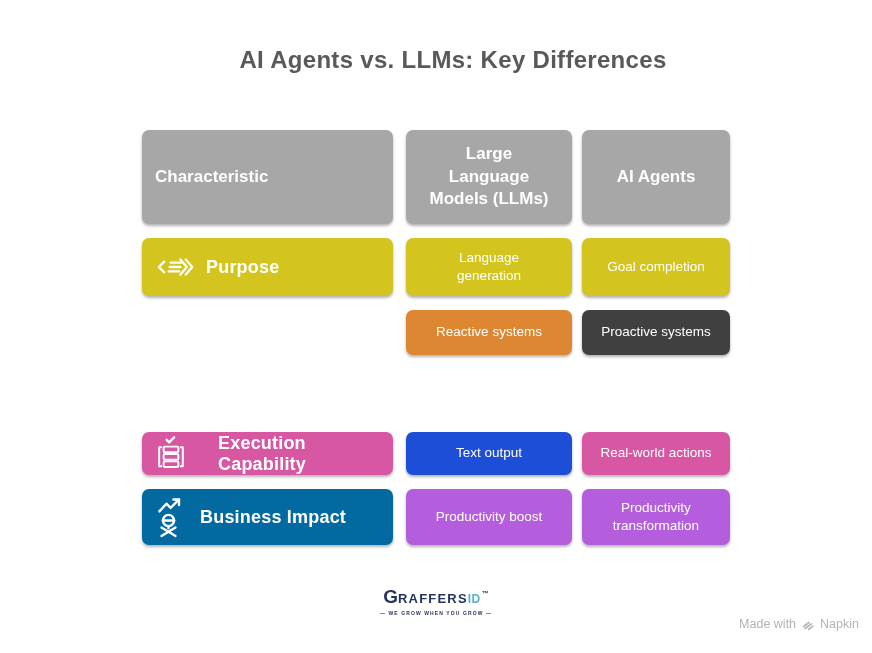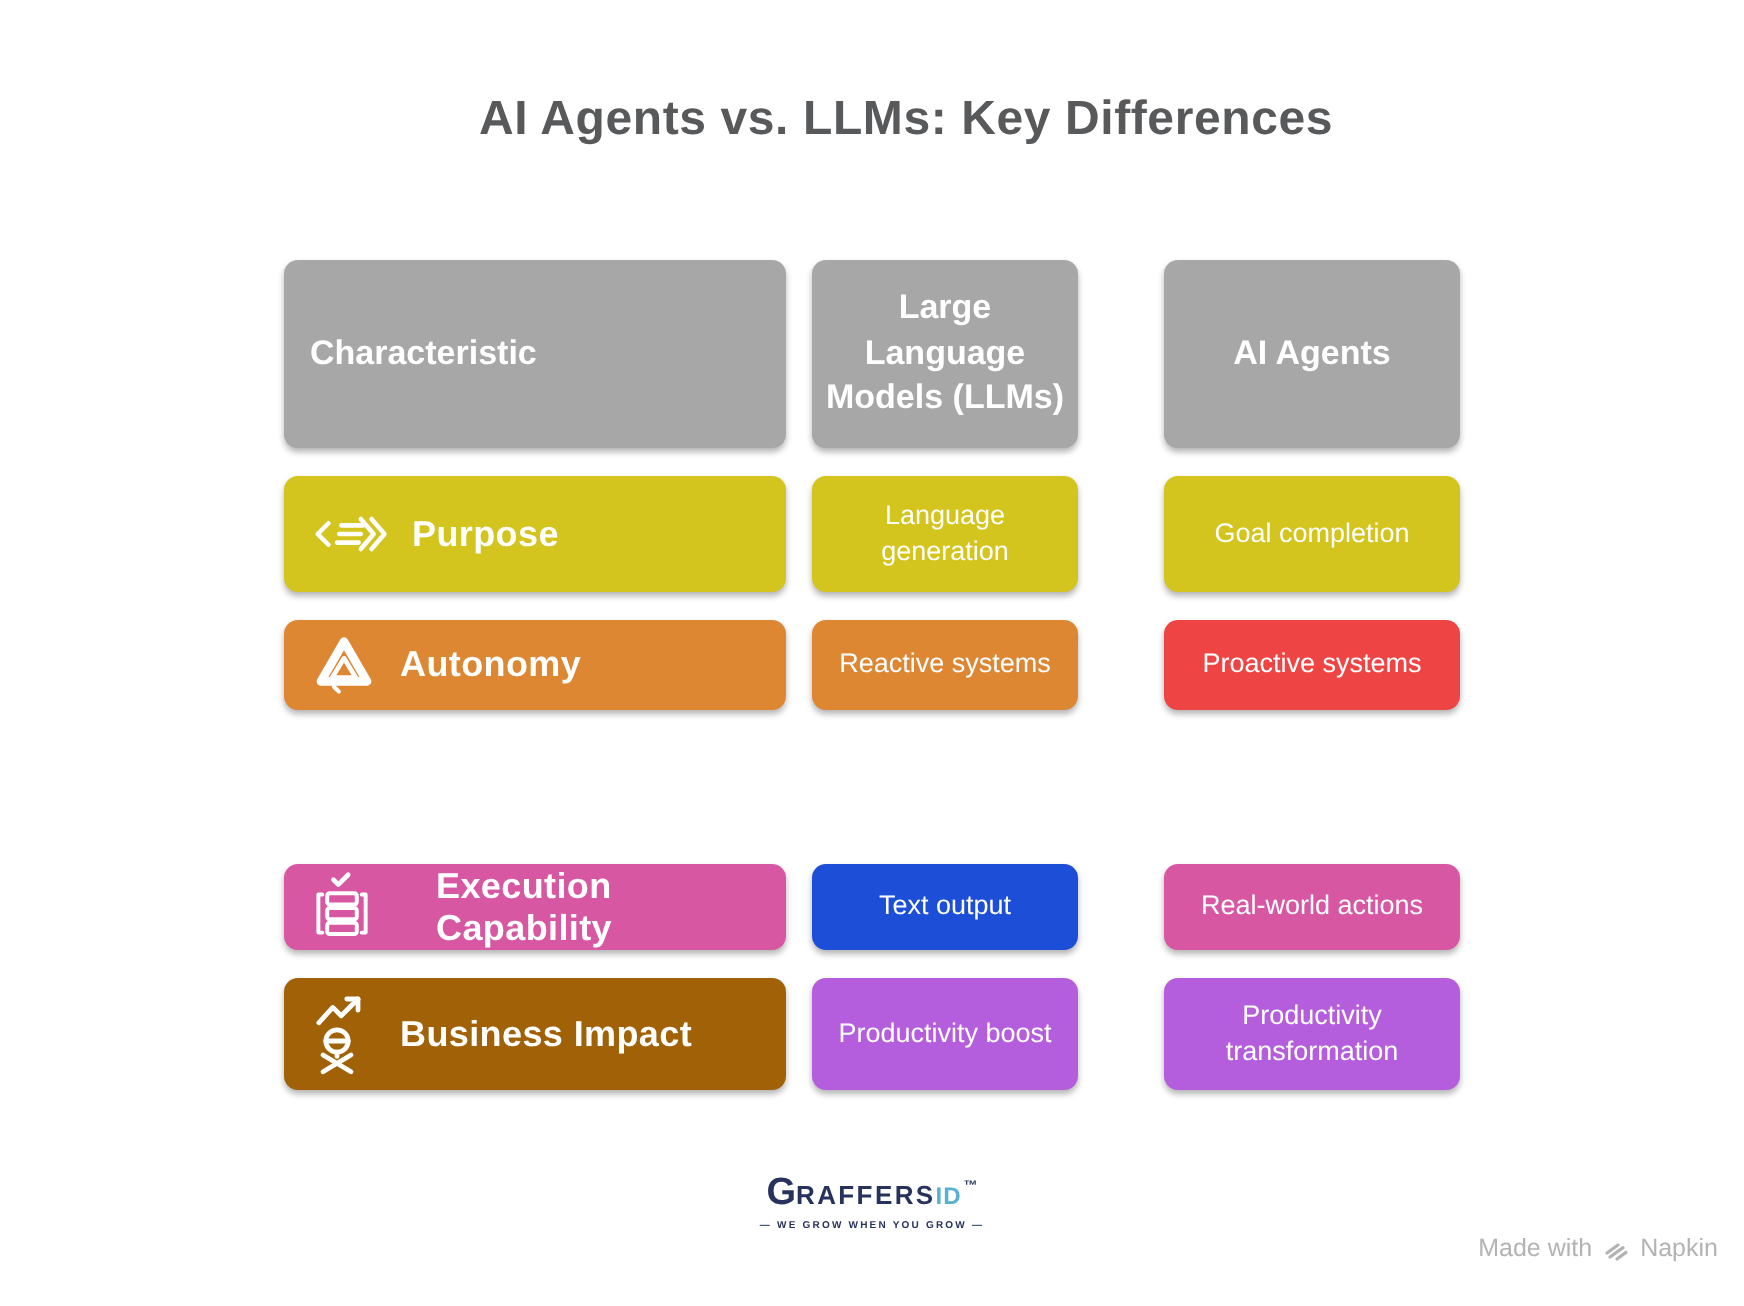--- a/index.html
+++ b/index.html
@@ -20,21 +20,21 @@
   .row-2 { top:369px; height:45px; }
   .row-3 { top:432px; height:43px; }
   .row-4 { top:489px; height:56px; }
   .box {
     position:absolute; top:0; bottom:0; border-radius:7px;
     box-shadow:0 2px 3px rgba(0,0,0,.30);
     display:flex; align-items:center; justify-content:center;
     color:#ffffff;
   }
   .c1 { left:0;  width:251px; justify-content:flex-start; padding-left:13px; }
-  .c2 { left:264px; width:133px; }
+  .c2 { left:264px; width:166px; }
   .c3 { left:440px; width:148px; }
   .hdr { font-weight:bold; font-size:17px; text-align:center; white-space:pre-line; line-height:1.35; }
   .hdr-left { text-align:left; }
   .label { font-weight:bold; font-size:18px; margin-left:11px; letter-spacing:.2px; }
   .cell-text { font-size:13.5px; line-height:1.35; text-align:center; white-space:pre-line; padding:0 8px; }
   .icon { flex:0 0 auto; display:flex; align-items:center; justify-content:center; }
   .icon svg { display:block; }
 
   .footer-logo {
     position:absolute; top:586px; left:0; width:100%;
@@ -93,34 +93,24 @@
     <div class="box c2" style="background: rgb(212, 196, 30);">
       <div class="cell-text">Language
 generation</div>
     </div>
     <div class="box c3" style="background: rgb(212, 196, 30);">
       <div class="cell-text">Goal completion</div>
     </div>
   </div>
 
   <div class="row row-1">
-    <div class="box c1" style="background: rgb(221, 135, 50);">
-      <span class="icon">
-        <svg width="34" height="32" viewBox="0 0 26 25" fill="none" stroke="#fff" stroke-linejoin="round" stroke-linecap="round">
-          <path d="M13 3 L22 18.5 L4 18.5 Z" stroke-width="3.4"></path>
-          <path d="M13 9.5 L17.6 17 L8.4 17 Z" stroke-width="1.8"></path>
-          <path d="M9 20.5 L11 22.5" stroke-width="1.6"></path>
-        </svg>
-      </span>
-      <span class="label">Autonomy</span>
-    </div>
     <div class="box c2" style="background: rgb(221, 135, 50);">
       <div class="cell-text">Reactive systems</div>
     </div>
-    <div class="box c3" style="background: #ef4444;">
+    <div class="box c3" style="background: #404040;">
       <div class="cell-text">Proactive systems</div>
     </div>
   </div>
 
 
   <div class="row row-3">
     <div class="box c1" style="background: rgb(216, 87, 163); gap: 20px;">
       <span class="icon">
         <svg width="32" height="38" viewBox="0 0 26 30" fill="none" stroke="#fff" stroke-linejoin="round" stroke-linecap="round">
           <polyline points="9.5,3.5 11.5,5.5 15.5,1.5" stroke-width="1.9"></polyline>
@@ -135,21 +125,21 @@
     </div>
     <div class="box c2" style="background: #1d4ed8;">
       <div class="cell-text">Text output</div>
     </div>
     <div class="box c3" style="background: rgb(216, 87, 163);">
       <div class="cell-text">Real-world actions</div>
     </div>
   </div>
 
   <div class="row row-4">
-    <div class="box c1" style="background: #a16207;">
+    <div class="box c1" style="background: #0369a1;">
       <span class="icon">
         <svg width="34" height="42" viewBox="0 0 24 30" fill="none" stroke="#fff" stroke-width="1.7" stroke-linecap="round" stroke-linejoin="round">
           <polyline points="3,11 8,5.5 11,8.5 17,2.5"></polyline>
           <polyline points="13,2.5 17,2.5 17,6.5"></polyline>
           <circle cx="9.5" cy="17.5" r="4"></circle>
           <line x1="5.5" y1="17.5" x2="13.5" y2="17.5"></line>
           <line x1="9.5" y1="21.5" x2="9.5" y2="23"></line>
           <line x1="4.5" y1="28.5" x2="14.5" y2="22.5"></line>
           <line x1="4.5" y1="22.5" x2="14.5" y2="28.5"></line>
         </svg>

